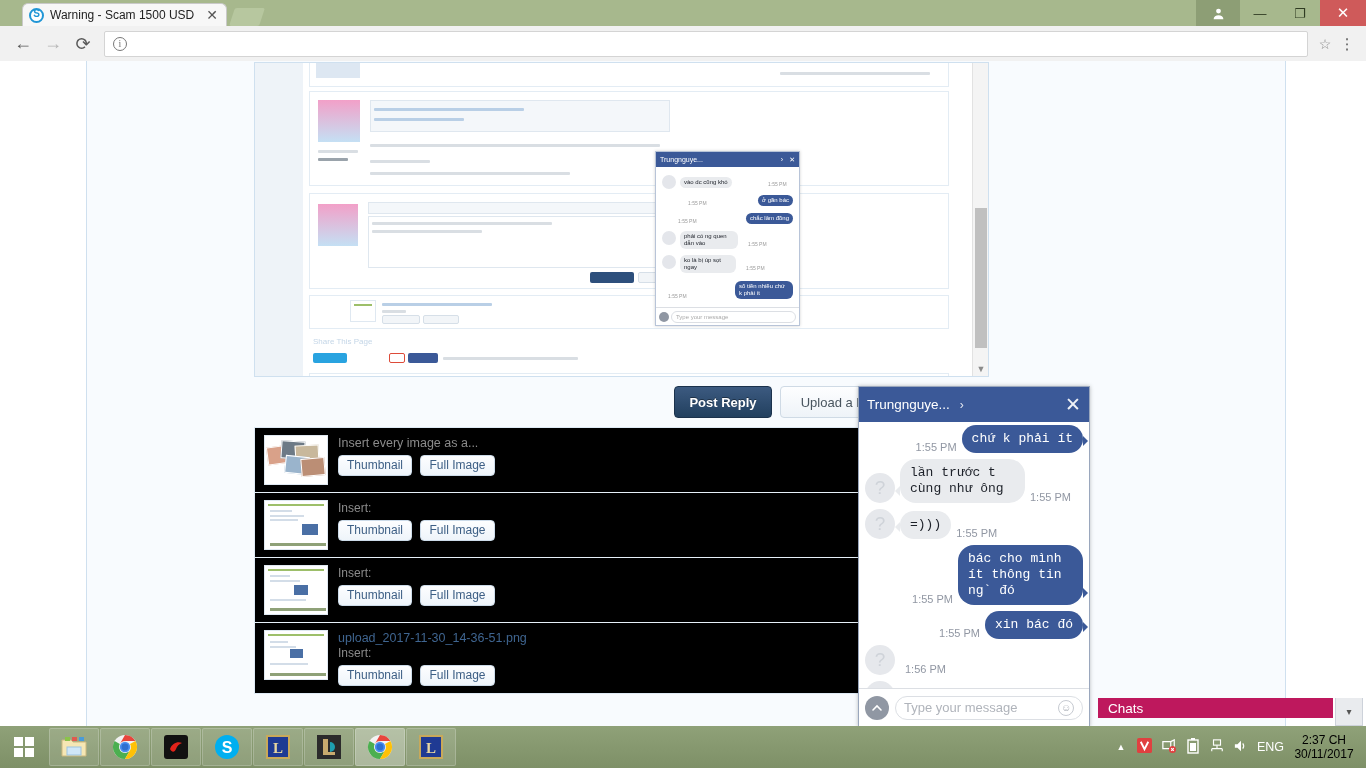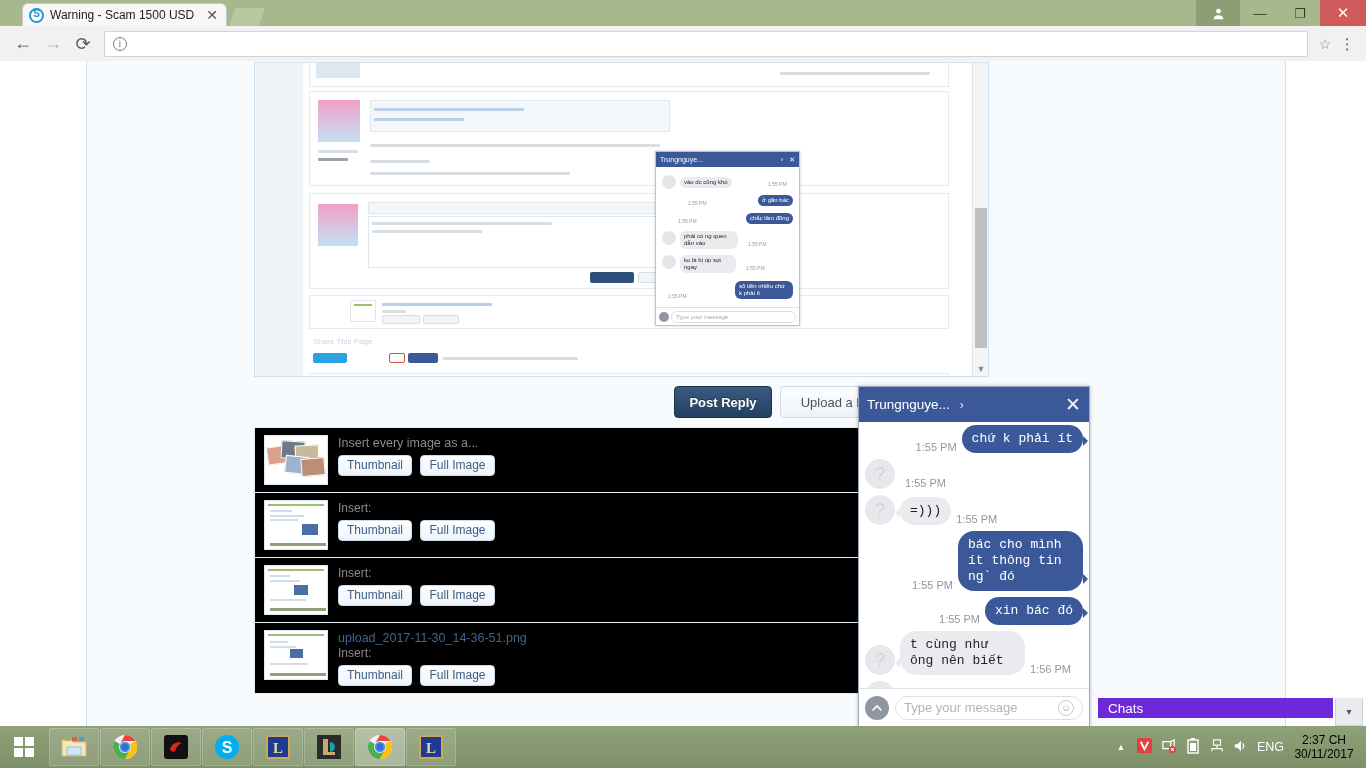--- a/index.html
+++ b/index.html
@@ -190,21 +190,21 @@
   .chat-input {
     flex:1 1 auto; height:24px; margin-left:6px; border:1px solid #dcdfe4; border-radius:13px;
     display:flex; align-items:center; padding:0 8px; font-size:13px; color:#b0b4bb;
   }
   .smiley { width:16px; height:16px; border:1px solid #c6cad1; border-radius:50%; color:#b0b4bb;
             font-size:10px; text-align:center; line-height:14px; flex:0 0 auto; }
 
   
   .chats-bar {
     position:absolute; left:1098px; top:698px; width:235px; height:20px;
-    background:#6d28d9; color:#fff; font-size:13.5px; display:flex; align-items:center; padding:0 10px;
+    background:#be185d; color:#fff; font-size:13.5px; display:flex; align-items:center; padding:0 10px;
   }
   .chats-caret { position:absolute; left:1335px; top:698px; width:28px; height:28px;
                  background:#e9ebee; border:1px solid #cdd2da; border-top:none;
                  color:#555; font-size:10px; display:flex; align-items:center; justify-content:center; }
 
   
   .taskbar { position:absolute; left:0; top:726px; width:1366px; height:42px;
              background:linear-gradient(#8fa178,#7e9067); display:flex; align-items:center; }
   .start { width:48px; height:42px; display:flex; align-items:center; justify-content:center; }
   .winlogo { width:20px; height:20px; position:relative; }
@@ -452,20 +452,21 @@
 
   <div class="chat-body">
 
     <div class="msg out">
       <span class="ts">1:55 PM</span>
       <span class="bubble out">chứ k phải ít</span>
     </div>
 
     <div class="msg in">
       <span class="avatar">?</span>
+      <span class="bubble in">lần trước t cùng như ông</span>
       <span class="ts">1:55 PM</span>
     </div>
 
     <div class="msg in">
       <span class="avatar">?</span>
       <span class="bubble in">=)))</span>
       <span class="ts">1:55 PM</span>
     </div>
 
     <div class="msg out">
@@ -473,21 +474,20 @@
       <span class="bubble out">bác cho mình ít thông tin ng` đó</span>
     </div>
 
     <div class="msg out">
       <span class="ts">1:55 PM</span>
       <span class="bubble out">xin bác đó</span>
     </div>
 
     <div class="msg in">
       <span class="avatar">?</span>
-      <span class="bubble in">t cùng như ông nên biết</span>
       <span class="ts">1:56 PM</span>
     </div>
 
     <div class="msg in">
       <span class="avatar">?</span>
     </div>
   </div>
 
   <div class="chat-ft">
     <span class="updot">

